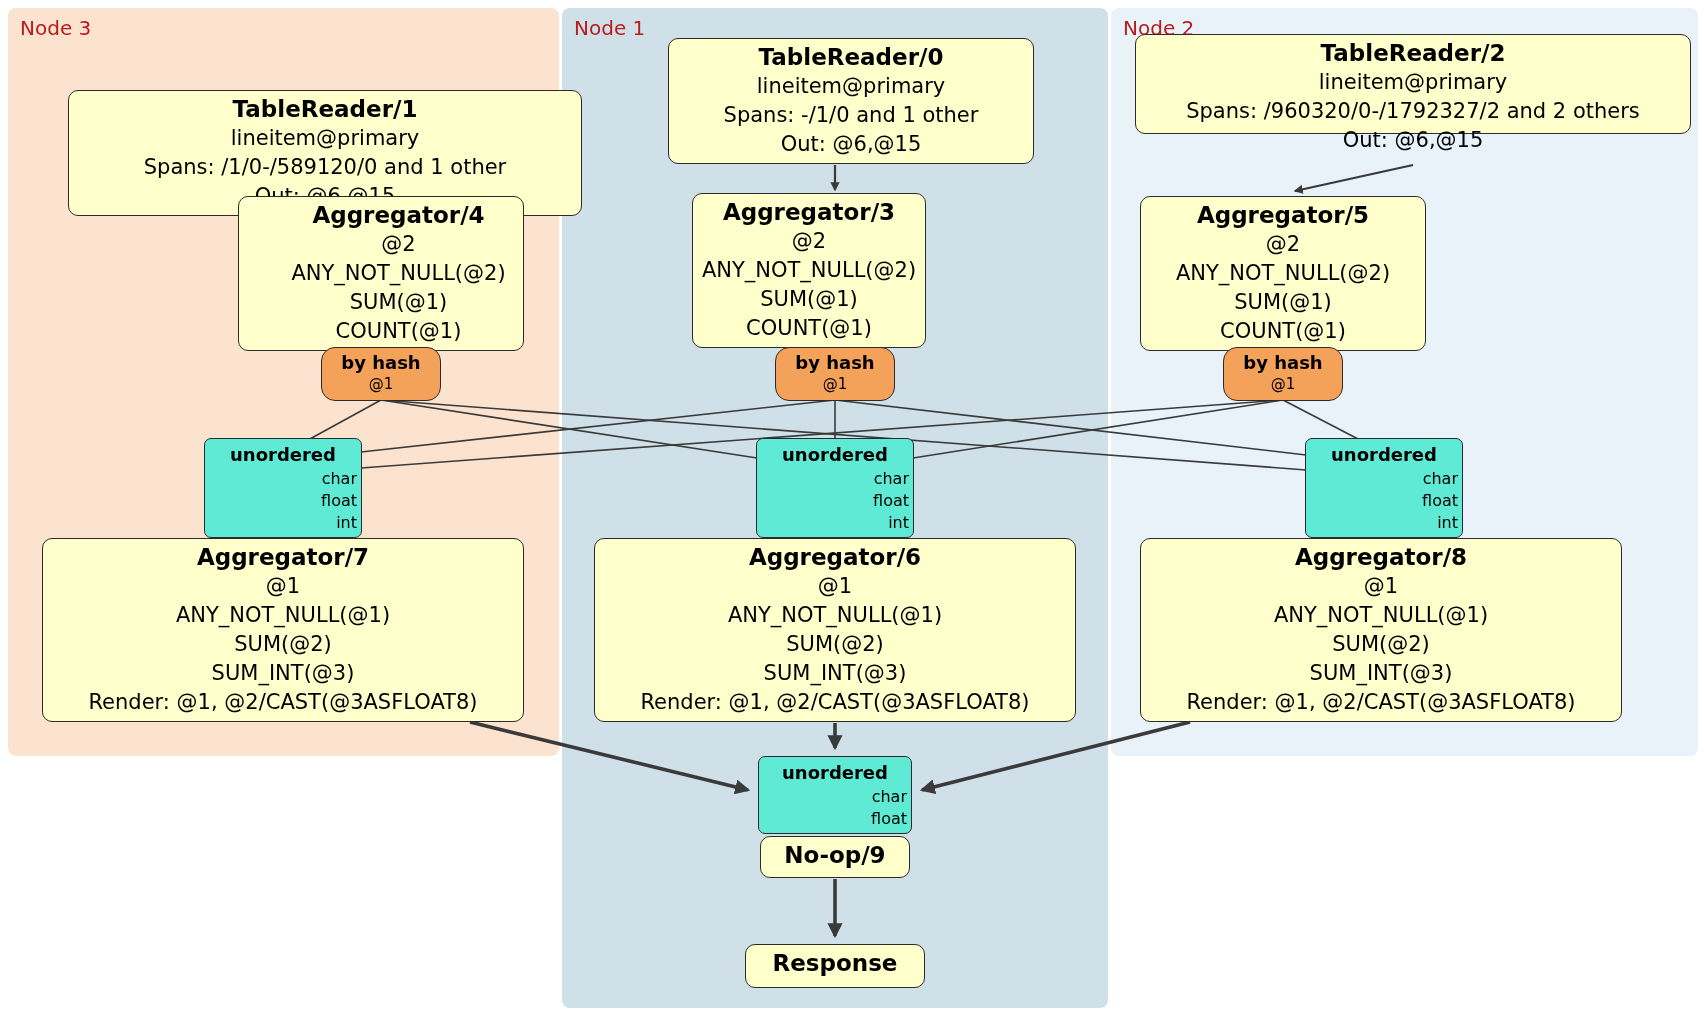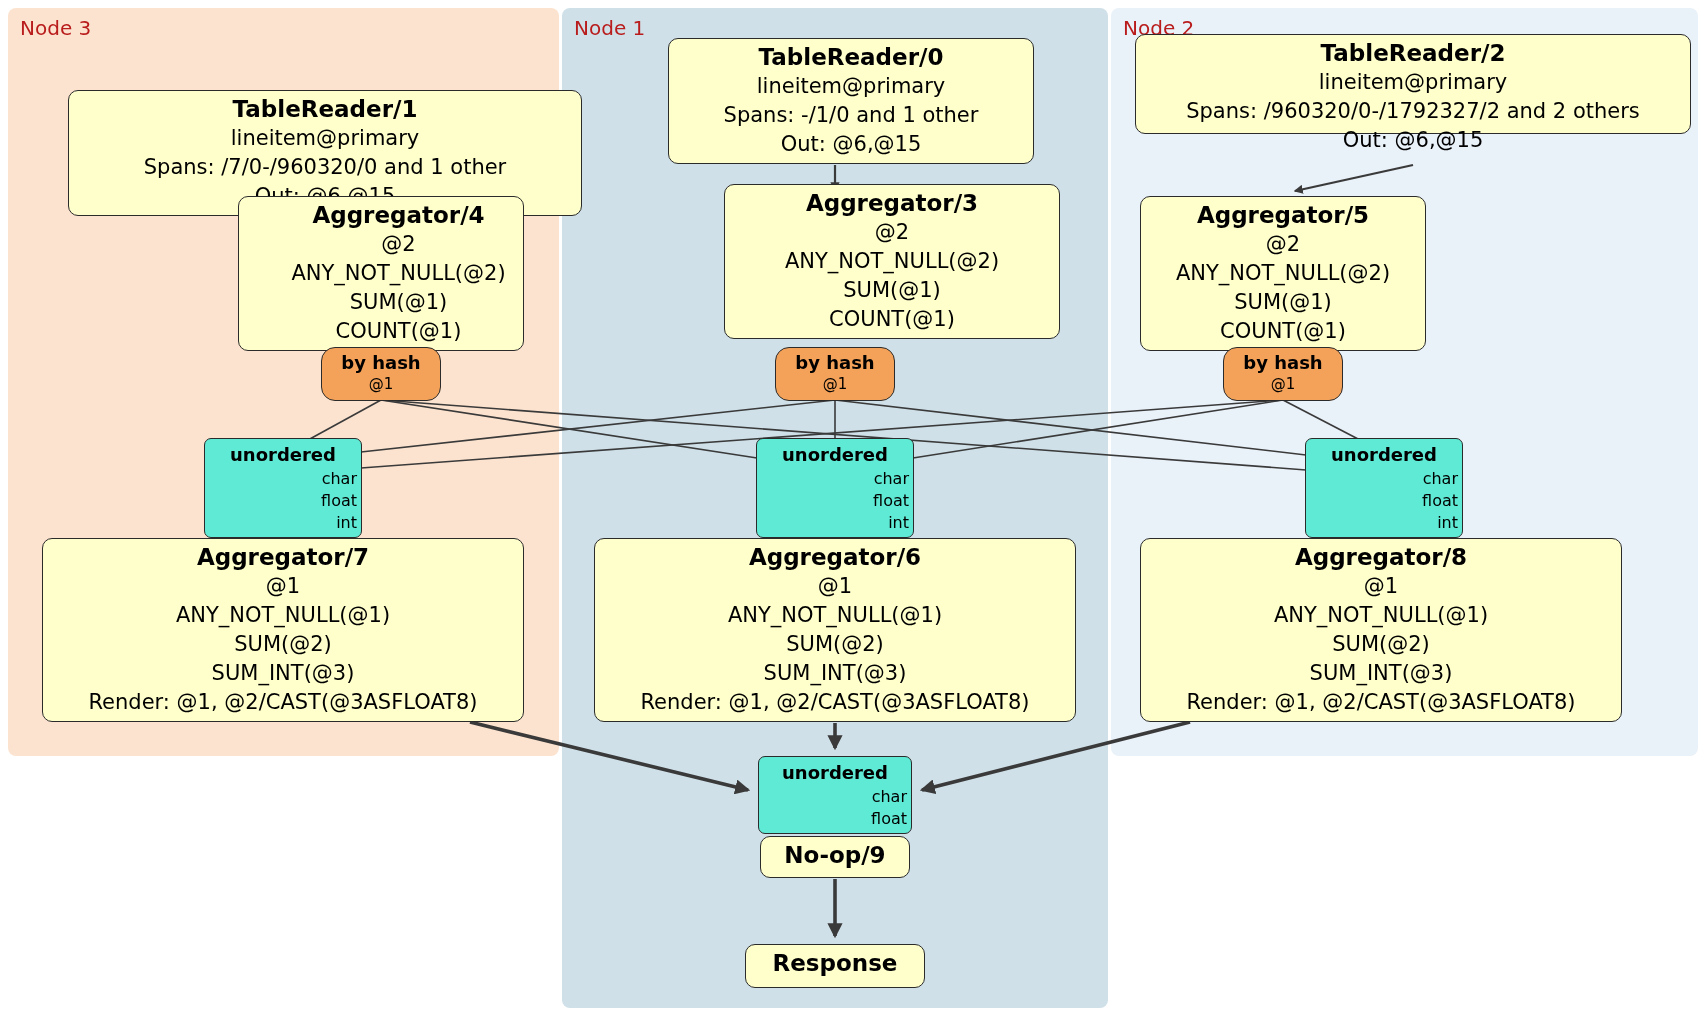--- a/index.html
+++ b/index.html
@@ -74,21 +74,21 @@
 
   
   #tr1     { left: 68px;   top: 46px;  width: 514px; height: 126px; margin-top: 44px; }
   #agg4    { left: 238px;  top: 196px; width: 286px; height: 155px; padding-left: 43px; }
   #router4 { left: 321px;  top: 347px; width: 120px; height: 54px; }
   #sync3   { left: 204px;  top: 438px; width: 158px; height: 100px; }
   #agg7    { left: 42px;   top: 538px; width: 482px; height: 184px; }
 
   
   #tr0      { left: 668px; top: 38px;  width: 366px; height: 126px; }
-  #agg3     { left: 692px; top: 184px; width: 336px; height: 155px; margin-left: 32px; }
+  #agg3     { left: 692px; top: 193px; width: 234px; height: 155px; }
   #router3  { left: 775px; top: 347px; width: 120px; height: 54px; }
   #sync1    { left: 756px; top: 438px; width: 158px; height: 100px; }
   #agg6     { left: 594px; top: 538px; width: 482px; height: 184px; }
   #syncfinal{ left: 758px; top: 756px; width: 154px; height: 78px; }
   #noop     { left: 760px; top: 836px; width: 150px; height: 42px; }
   #response { left: 745px; top: 944px; width: 180px; height: 44px; }
 
   
   #tr2     { left: 1135px; top: 34px;  width: 556px; height: 100px; }
   #agg5    { left: 1140px; top: 196px; width: 286px; height: 155px; }
@@ -139,21 +139,21 @@
       <line x1="835" y1="723" x2="835" y2="748" stroke-width="3.6" marker-end="url(#arrow)"></line>
       <line x1="1190" y1="722" x2="922" y2="790" stroke-width="3.6" marker-end="url(#arrow)"></line>
 
       <line x1="835" y1="879" x2="835" y2="936" stroke-width="3.6" marker-end="url(#arrow)"></line>
     </g>
   </svg>
 
   <div class="proc" id="tr1">
     <div class="title">TableReader/1</div>
     <div class="line">lineitem@primary</div>
-    <div class="line">Spans: /7/0-/960320/0 and 1 other</div>
+    <div class="line">Spans: /1/0-/589120/0 and 1 other</div>
     <div class="line">Out: @6,@15</div>
   </div>
   <div class="proc" id="agg4">
     <div class="title">Aggregator/4</div>
     <div class="line">@2</div>
     <div class="line">ANY_NOT_NULL(@2)</div>
     <div class="line">SUM(@1)</div>
     <div class="line">COUNT(@1)</div>
   </div>
   <div class="router" id="router4">

